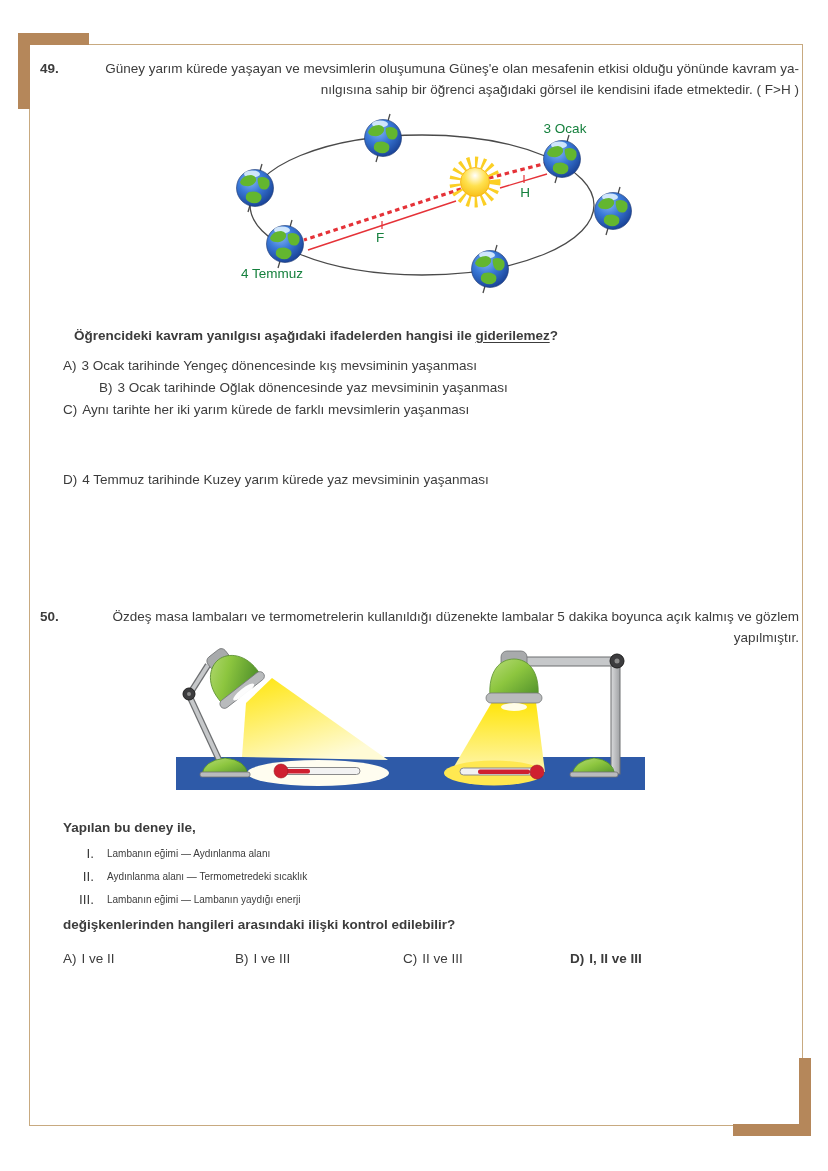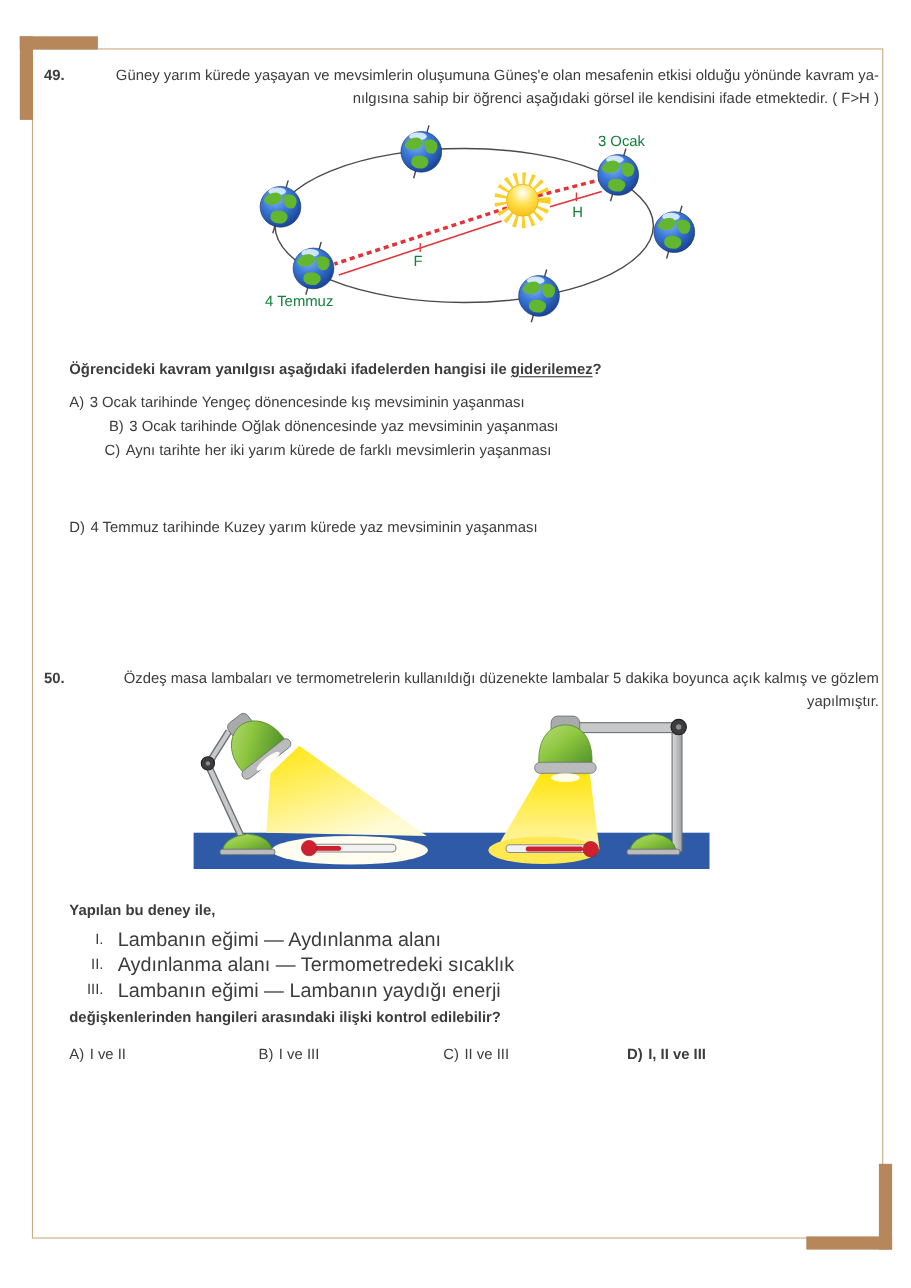--- a/index.html
+++ b/index.html
@@ -19,21 +19,21 @@
   .corner-br-v{left:799px;top:1058px;width:12px;height:78px;}
   .corner-br-h{left:733px;top:1124px;width:78px;height:12px;}
   
   .qnum{font-weight:700;font-size:13.5px;line-height:21px;}
   .qtext{font-size:13.5px;line-height:21px;white-space:pre-line;width:736px;}
   .stem{font-size:13.5px;line-height:20px;font-weight:700;}
   .stem .ul{text-decoration:underline;text-underline-offset:2px;}
   .opt{font-size:13.5px;line-height:21px;white-space:nowrap;}
   .opt .lbl{margin-right:5px;}
   .roman-num{font-size:13.5px;line-height:20px;width:34px;text-align:right;}
-  .roman-txt{font-size:18px;line-height:20px;white-space:nowrap;}
+  .roman-txt{font-size:10px;line-height:20px;white-space:nowrap;}
   .fig-label{font-size:13.5px;color:#15803d;white-space:nowrap;}
   .fig-label.center{transform:translateX(-50%);}
   svg{display:block;}
 </style>
 </head>
 <body>
 
 <div class="abs page-frame"></div>
 <div class="abs corner corner-tl-h"></div>
 <div class="abs corner corner-tl-v"></div>
@@ -87,25 +87,25 @@
     <use href="#earthDef" transform="translate(310,157)"></use>
     <use href="#earthDef" transform="translate(105,132)"></use>
     <use href="#earthDef" transform="translate(75,76)"></use>
   </svg>
   <div class="abs fig-label center" style="left:385px;top:9px;">3 Ocak</div>
   <div class="abs fig-label center" style="left:92px;top:154px;">4 Temmuz</div>
   <div class="abs fig-label center" style="left:345px;top:73px;">H</div>
   <div class="abs fig-label center" style="left:200px;top:118px;">F</div>
 </div>
 
-<div class="abs stem" style="left:63px;top:326px;"><span>Öğrencideki kavram yanılgısı aşağıdaki ifadelerden hangisi ile </span><span class="ul">giderilemez</span><span>?</span></div>
+<div class="abs stem" style="left:74px;top:326px;"><span>Öğrencideki kavram yanılgısı aşağıdaki ifadelerden hangisi ile </span><span class="ul">giderilemez</span><span>?</span></div>
 
 <div class="abs opt" style="left:63px;top:355px;"><span class="lbl">A)</span><span>3 Ocak tarihinde Yengeç dönencesinde kış mevsiminin yaşanması</span></div>
 <div class="abs opt" style="left:63px;top:377px;margin-left:36px;"><span class="lbl">B)</span><span>3 Ocak tarihinde Oğlak dönencesinde yaz mevsiminin yaşanması</span></div>
-<div class="abs opt" style="left:63px;top:399px;margin-left:32px;"><span class="lbl">C)</span><span>Aynı tarihte her iki yarım kürede de farklı mevsimlerin yaşanması</span></div>
+<div class="abs opt" style="left:63px;top:399px;"><span class="lbl">C)</span><span>Aynı tarihte her iki yarım kürede de farklı mevsimlerin yaşanması</span></div>
 <div class="abs opt" style="left:63px;top:421px;margin-top:48px;"><span class="lbl">D)</span><span>4 Temmuz tarihinde Kuzey yarım kürede yaz mevsiminin yaşanması</span></div>
 
 <div class="abs qnum" style="left:40px;top:606px;">50.</div>
 <div class="abs qtext" style="left:63px;top:606px;">Özdeş masa lambaları ve termometrelerin kullanıldığı düzenekte lambalar 5 dakika boyunca açık kalmış ve gözlem
 yapılmıştır.</div>
 
 <div class="abs" style="left:170px;top:645px;width:520px;height:150px;">
   <svg width="520" height="150" viewBox="0 0 520 150">
     <defs>
       <linearGradient id="beamL" x1="0" y1="0" x2="0.55" y2="1">

